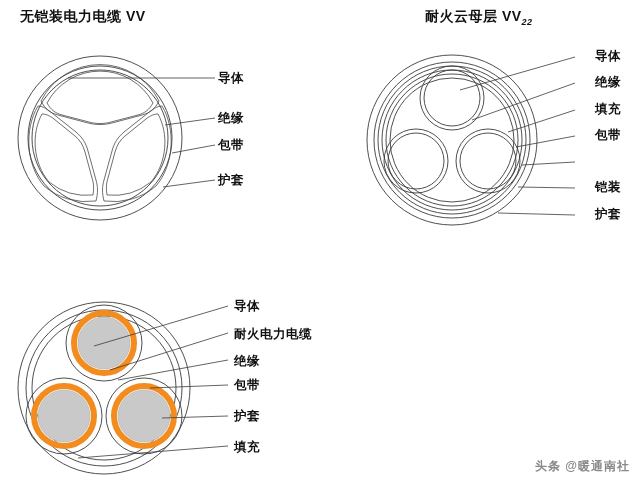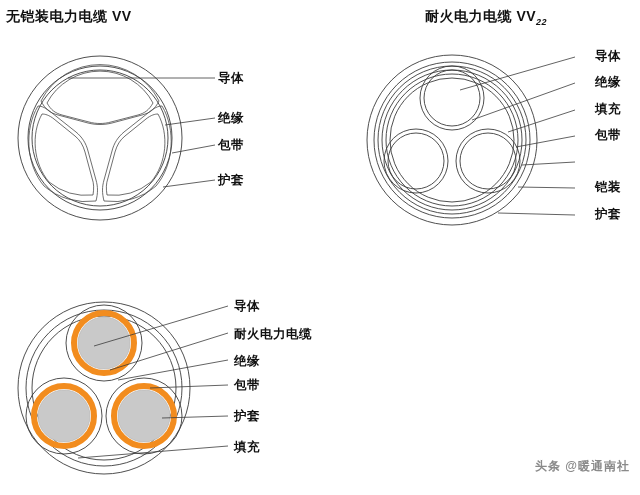--- a/index.html
+++ b/index.html
@@ -43,21 +43,21 @@
   .stroke-thin{fill:none;stroke:#4a4a4a;stroke-width:0.8;}
   .leader{stroke:#3b3b3b;stroke-width:0.8;fill:none;}
 </style>
 </head>
 <body>
 
 <div class="canvas">
 
   <div class="panel" style="left:0;top:0;width:320px;height:250px;">
 
-    <div class="title" style="position:absolute;left:6px;top:8px;">无铠装电力电缆 VV</div>
+    <div class="title" style="position:absolute;left:20px;top:8px;">无铠装电力电缆 VV</div>
 
     <svg width="320" height="215" style="position:absolute;left:0;top:35px;">
 
       <circle cx="100" cy="103" r="82" class="stroke"></circle>
 
       <circle cx="100" cy="103" r="72" class="stroke"></circle>
 
       <circle cx="100" cy="103" r="68" class="stroke"></circle>
 
       <g>
@@ -103,21 +103,21 @@
     </svg>
 
     <div class="lbl" style="left:218px;top:70px;">导体</div>
     <div class="lbl" style="left:218px;top:110px;">绝缘</div>
     <div class="lbl" style="left:218px;top:137px;">包带</div>
     <div class="lbl" style="left:218px;top:172px;">护套</div>
   </div>
 
   <div class="panel" style="left:320px;top:0;width:320px;height:250px;">
 
-    <div class="title" style="position:absolute;left:105px;top:8px;"><span>耐火电力电缆 VV</span><span class="sub">22</span></div>
+    <div class="title" style="position:absolute;left:105px;top:8px;"><span>耐火云母层 VV</span><span class="sub">22</span></div>
 
     <svg width="320" height="215" style="position:absolute;left:0;top:35px;">
 
       <circle cx="132" cy="105" r="85" class="stroke"></circle>
       <circle cx="132" cy="105" r="78" class="stroke"></circle>
       <circle cx="132" cy="105" r="74" class="stroke"></circle>
       <circle cx="132" cy="105" r="70" class="stroke"></circle>
       <circle cx="132" cy="105" r="66" class="stroke"></circle>
       <circle cx="132" cy="105" r="62" class="stroke"></circle>
 

